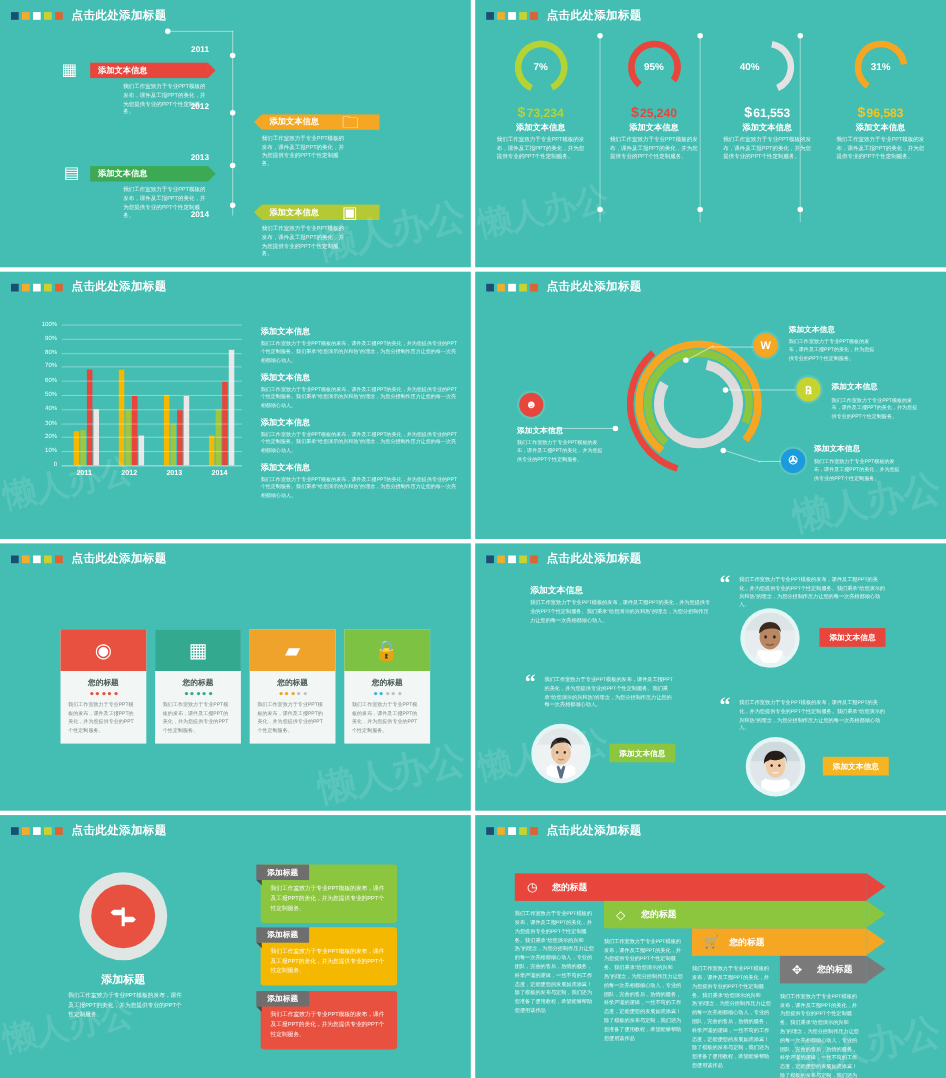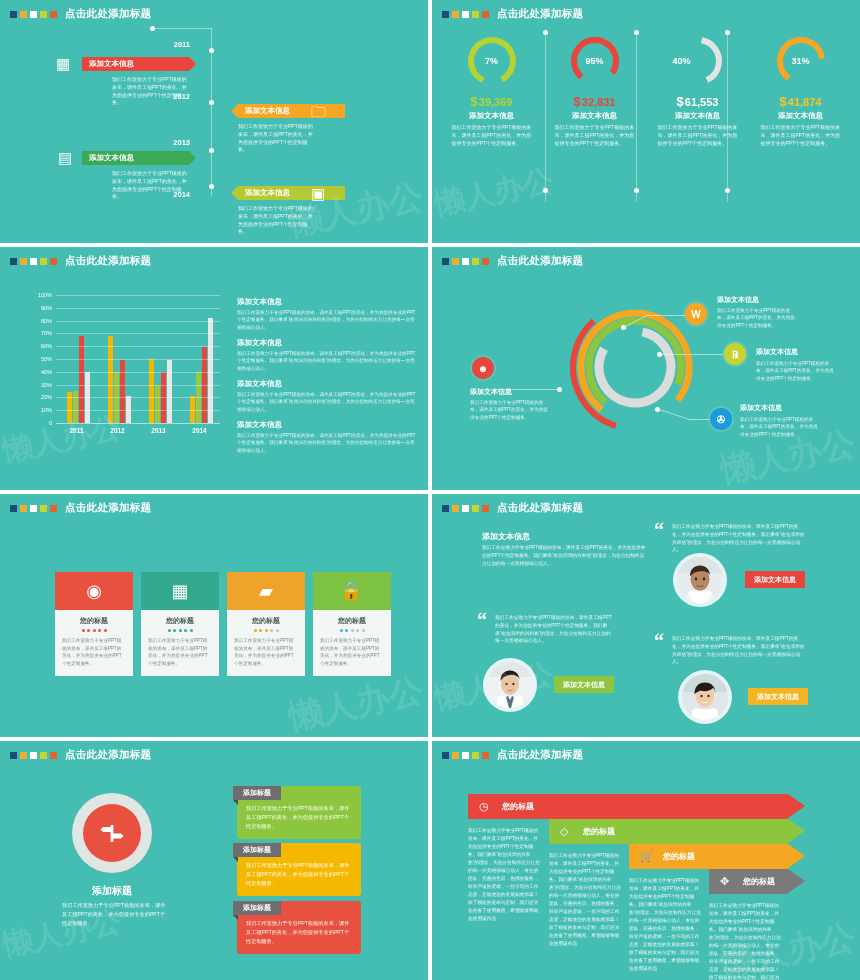--- a/index.html
+++ b/index.html
@@ -186,35 +186,35 @@
     <div class="dgrid">
 
       <div class="dcol">
         <div class="ring">
           <svg width="54" height="54" viewBox="0 0 54 54">
             <circle cx="27" cy="27" r="21" fill="none" stroke="#b5d334" stroke-width="6" stroke-dasharray="112.1 19.8" stroke-linecap="butt" transform="rotate(115 27 27)"></circle>
           </svg>
           <div class="pc">7%</div>
         </div>
         <div class="amt" style="color:#b5d334">
-          <span class="cur">$</span><span>39,369</span>
+          <span class="cur">$</span><span>73,234</span>
         </div>
         <div class="dlbl">添加文本信息</div>
         <div class="dtxt">我们工作室致力于专业PPT模板的发布，课件及工报PPT的美化，并为您提供专业的PPT个性定制服务。</div>
       </div>
 
       <div class="dcol">
         <div class="ring">
           <svg width="54" height="54" viewBox="0 0 54 54">
             <circle cx="27" cy="27" r="21" fill="none" stroke="#e8453c" stroke-width="6" stroke-dasharray="96.3 35.6" stroke-linecap="butt" transform="rotate(130 27 27)"></circle>
           </svg>
           <div class="pc">95%</div>
         </div>
         <div class="amt" style="color:#e8453c">
-          <span class="cur">$</span><span>32,831</span>
+          <span class="cur">$</span><span>25,240</span>
         </div>
         <div class="dlbl">添加文本信息</div>
         <div class="dtxt">我们工作室致力于专业PPT模板的发布，课件及工报PPT的美化，并为您提供专业的PPT个性定制服务。</div>
       </div>
 
       <div class="dcol">
         <div class="ring">
           <svg width="54" height="54" viewBox="0 0 54 54">
             <circle cx="27" cy="27" r="21" fill="none" stroke="#e3e3e3" stroke-width="6" stroke-dasharray="52.8 79.1" stroke-linecap="butt" transform="rotate(-80 27 27)"></circle>
           </svg>
@@ -228,21 +228,21 @@
       </div>
 
       <div class="dcol">
         <div class="ring">
           <svg width="54" height="54" viewBox="0 0 54 54">
             <circle cx="27" cy="27" r="21" fill="none" stroke="#f5a623" stroke-width="6" stroke-dasharray="83.1 48.8" stroke-linecap="butt" transform="rotate(125 27 27)"></circle>
           </svg>
           <div class="pc">31%</div>
         </div>
         <div class="amt" style="color:#f5c623">
-          <span class="cur">$</span><span>41,874</span>
+          <span class="cur">$</span><span>96,583</span>
         </div>
         <div class="dlbl">添加文本信息</div>
         <div class="dtxt">我们工作室致力于专业PPT模板的发布，课件及工报PPT的美化，并为您提供专业的PPT个性定制服务。</div>
       </div>
     </div>
     <div class="wm2">懒人办公</div>
   </div>
 
   <div class="slide">
     <div class="hdr">

